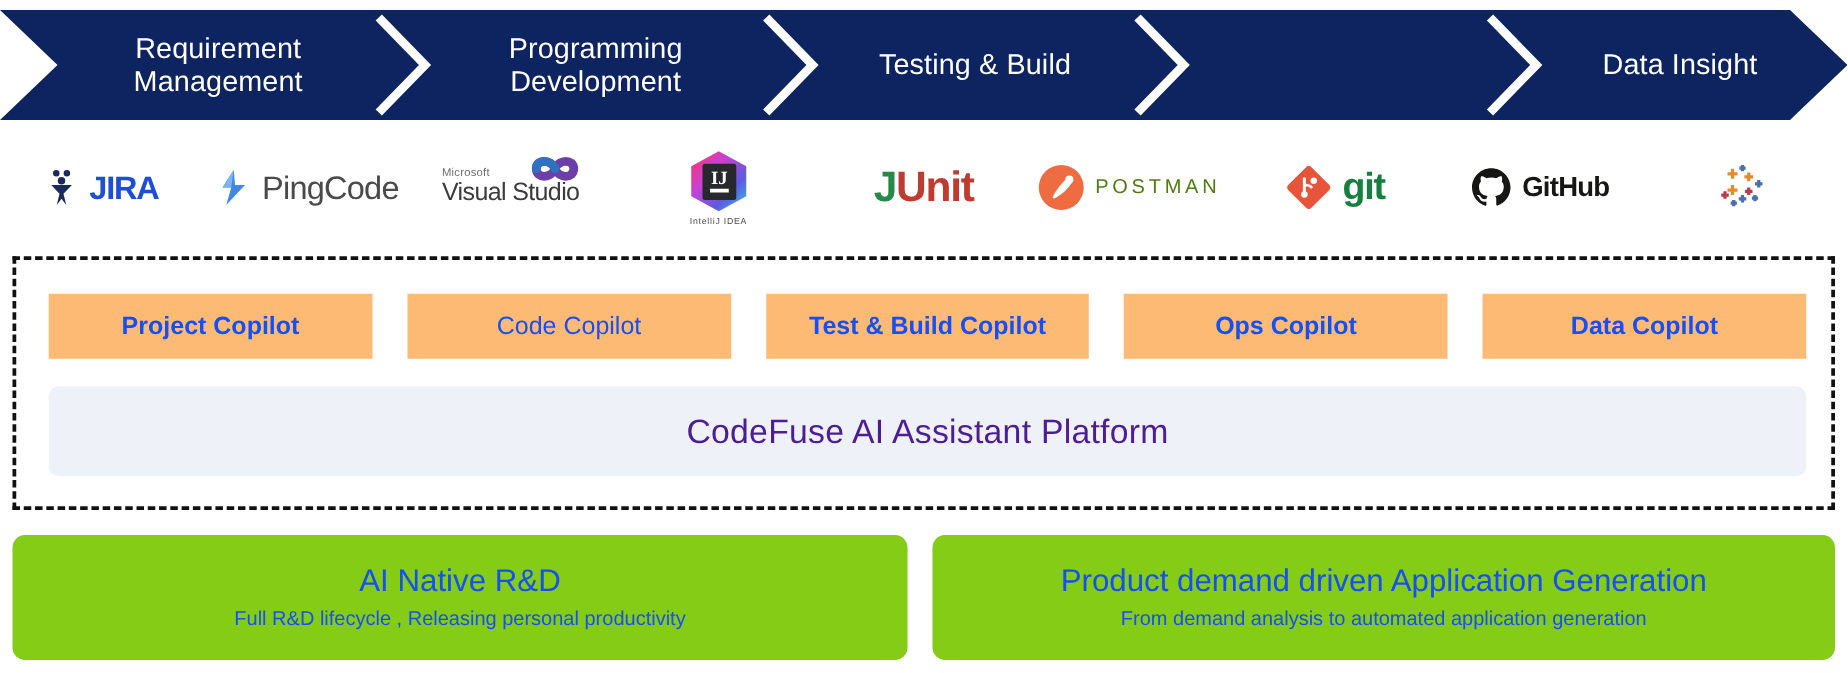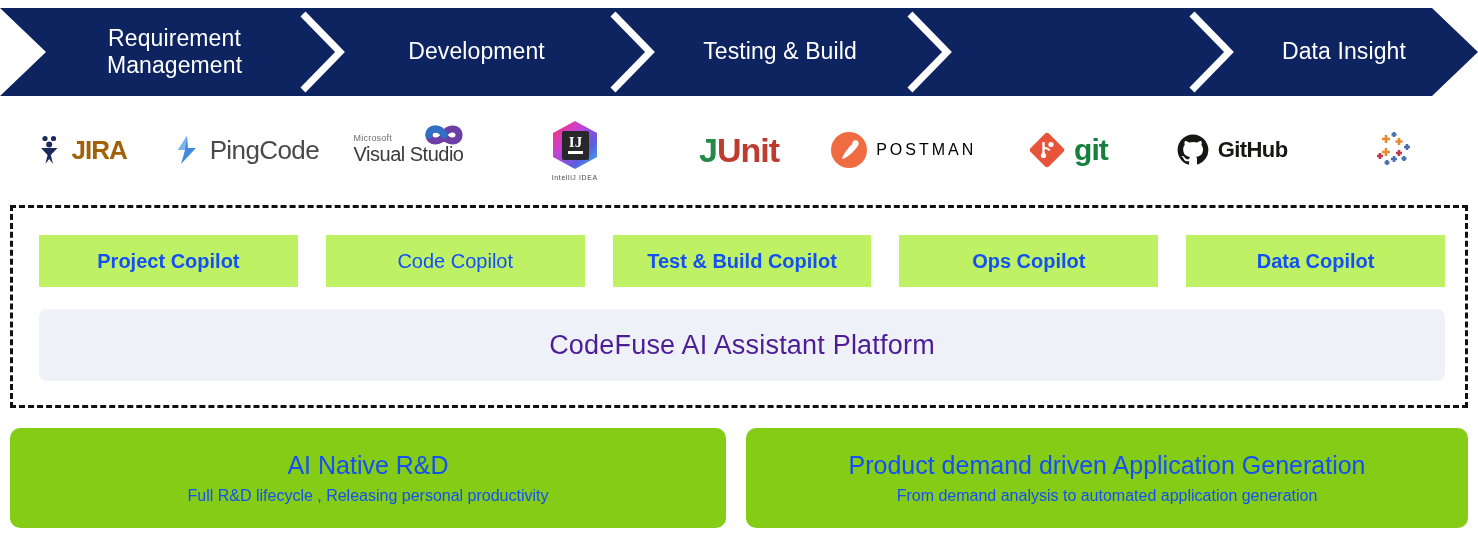--- a/index.html
+++ b/index.html
@@ -57,28 +57,28 @@
     height: 92px;
     display: flex;
     flex-direction: column;
     align-items: center;
     justify-content: center;
     gap: 3px;
   }
   .logo-inner { display: flex; align-items: center; justify-content: center; gap: 6px; }
   .logo-word { font-weight: bold; letter-spacing: -.2px; }
 
-  .jira-word   { font-size: 26px; color: #a16207; letter-spacing: -1px; }
+  .jira-word   { font-size: 26px; color: #1d4ed8; letter-spacing: -1px; }
   .ping-word   { font-size: 26px; color: #4a4a4a; font-weight: normal; letter-spacing: -.6px; }
   .vs-sub      { font-size: 9px; color: #6d6d6d; line-height: 1; letter-spacing: .2px; }
   .vs-word     { font-size: 20px; color: #3b3b3b; font-weight: normal; letter-spacing: -.5px; }
   .ij-caption  { font-size: 7px; color: #4c4c4c; letter-spacing: .6px; }
   .junit-j     { font-size: 34px; color: #25894a; font-weight: bold; letter-spacing: -1px; }
   .junit-unit  { font-size: 34px; color: #bf3b30; font-weight: bold; letter-spacing: -1px; }
-  .postman-word{ font-size: 16px; color: #000000; letter-spacing: 3px; }
+  .postman-word{ font-size: 16px; color: #4d7c0f; letter-spacing: 3px; }
   .git-word    { font-size: 30px; color: #15803d; font-weight: bold; letter-spacing: -1px; }
   .github-word { font-size: 22px; color: #161614; font-weight: bold; letter-spacing: -.6px; }
   .tab-word    { font-size: 24px; color: #1c3f72; letter-spacing: 4px; }
   .tab-sub     { font-size: 7px; color: #8193b0; letter-spacing: 5px; }
 
   
   .platform-box {
     position: absolute;
     left: 10px;
     top: 205px;
@@ -91,21 +91,21 @@
     position: absolute;
     left: 26px;
     top: 27px;
     width: 1406px;
     height: 52px;
     display: flex;
     gap: 28px;
   }
   .copilot-card {
     flex: 1 1 0;
-    background: #bef264;
+    background: #fdba74;
     display: flex;
     align-items: center;
     justify-content: center;
     color: #1450f5;
     font-size: 20px;
     white-space: nowrap;
   }
   .copilot-card.bold { font-weight: bold; }
 
   .platform-bar {
@@ -169,20 +169,21 @@
       <path d="M613,6 L650,44 L613,82"></path>
       <path d="M910,6 L947,44 L910,82"></path>
       <path d="M1192,6 L1229,44 L1192,82"></path>
     </g>
   </svg>
   <div class="stage-label" style="left:46px; width:257px;">
     <span>Requirement</span>
     <span>Management</span>
   </div>
   <div class="stage-label" style="left:340px; width:273px;">
+    <span>Programming</span>
     <span>Development</span>
   </div>
   <div class="stage-label" style="left:650px; width:260px;">
     <span>Testing &amp; Build</span>
   </div>
   <div class="stage-label" style="left:1229px; width:230px;">
     <span>Data Insight</span>
   </div>
 </div>
 

